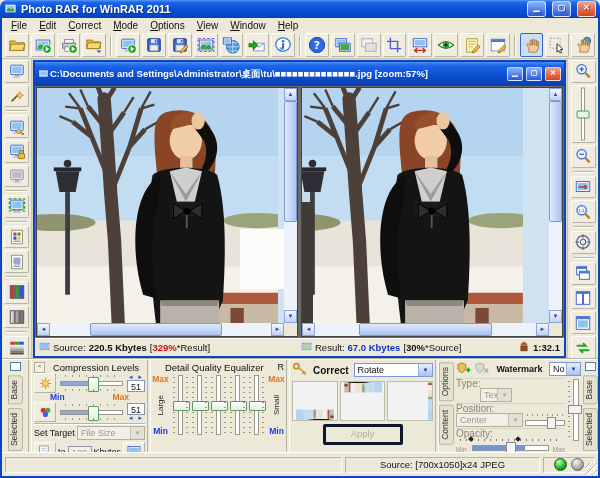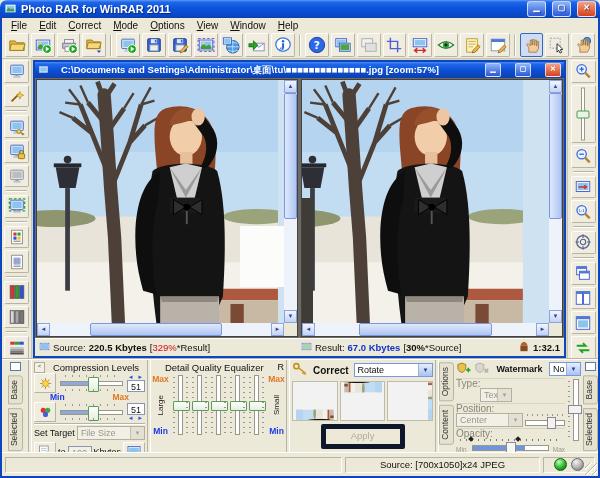--- a/index.html
+++ b/index.html
@@ -21,39 +21,39 @@
   .tb-btn.active{border-color:#316ac5;background:#cfdcf3}
   .tb-btn svg{display:block}
   .tb-sep{width:1px;height:21px;background:#b8b4a4;border-right:1px solid #fff;margin:0 3px}
   .left-strip{position:absolute;top:58px;left:2px;width:29px;bottom:118px;background:#ece9d8;display:flex;flex-direction:column;align-items:center;padding-top:1px;border-right:1px solid #c8c4b4;z-index:3}
   .left-strip .tb-btn,.right-strip .tb-btn{margin:1px 0}
   .left-strip .tb-sep,.right-strip .tb-sep{width:21px;height:1px;background:#b8b4a4;border-right:0;border-bottom:1px solid #fff;margin:2px 0}
   .right-strip{position:absolute;top:58px;right:2px;width:30px;bottom:118px;background:#ece9d8;display:flex;flex-direction:column;align-items:center;padding-top:1px;border-left:1px solid #c8c4b4;z-index:3}
   
   .workspace{position:absolute;top:58px;left:31px;right:32px;bottom:118px;background:#d8d4c4;z-index:2}
   .mdi{position:absolute;inset:2px;border:2px solid #0b46bf;background:#ece9d8;display:flex;flex-direction:column}
-  .mdi-title{height:16px;background:linear-gradient(180deg,#4a8cf2 0%,#1f66ea 15%,#0b4ed2 55%,#0d3fae 100%);color:#fff;font-size:9.5px;font-weight:bold;display:flex;align-items:center;gap:12px;padding:0 3px;white-space:nowrap;overflow:hidden}
+  .mdi-title{height:24px;background:linear-gradient(180deg,#4a8cf2 0%,#1f66ea 15%,#0b4ed2 55%,#0d3fae 100%);color:#fff;font-size:9.5px;font-weight:bold;display:flex;align-items:center;gap:1px;padding:0 3px;white-space:nowrap;overflow:hidden}
   .mcap{width:14px;height:12px;border-radius:2px;border:1px solid rgba(255,255,255,.7);background:linear-gradient(180deg,#8db4f8,#2a58d8);color:#fff;font-size:7px;line-height:10px;text-align:center;margin-left:2px;flex:0 0 auto}
   .mcap.close{background:linear-gradient(180deg,#f4a084,#d4421c)}
   .mdi-body{flex:1;display:flex;gap:3px;background:#6e6b66;padding:1px;min-height:0}
   .pane{flex:1;position:relative;background:#fff;overflow:hidden;border:1px solid #44423e}
   .pane-img{position:absolute;left:0;top:0;right:13px;bottom:13px;overflow:hidden;background:#cfe2f2}
   .pane-img svg{width:100%;height:100%;display:block}
   .patch{position:absolute;right:13px;top:57%;width:17%;height:24%;background:#fcfcfa;z-index:2}
   .door{position:absolute;left:0;top:46%;bottom:13px;width:11px;background:#3f3b36;z-index:2}
   .vscroll{position:absolute;right:0;top:0;bottom:13px;width:13px;background:#eef2fb;display:flex;flex-direction:column;z-index:3}
   .hscroll{position:absolute;left:0;bottom:0;right:13px;height:13px;background:#eef2fb;display:flex;z-index:3}
   .sbb{flex:0 0 13px;background:linear-gradient(180deg,#f2f6ff,#c4d2f2);border:1px solid #8aa4e0;color:#29499a;font-size:6px;line-height:11px;text-align:center;box-sizing:border-box}
   .sbth-v{position:absolute;left:0;width:13px;background:linear-gradient(90deg,#dfe9fc,#aec5f2);border:1px solid #7a96df;box-sizing:border-box;border-radius:2px}
   .sbth-h{position:absolute;top:0;height:13px;background:linear-gradient(180deg,#dfe9fc,#aec5f2);border:1px solid #7a96df;box-sizing:border-box;border-radius:2px}
   .sbtrack{flex:1;position:relative}
   .corner{position:absolute;right:0;bottom:0;width:13px;height:13px;background:#ece9d8;z-index:3}
   .mdi-status{height:17px;background:#ece9d8;border-top:1px solid #fff;display:flex;align-items:center;font-size:9.5px;padding:0 4px;gap:3px;white-space:nowrap}
   .mdi-status .half{flex:1;display:flex;align-items:center;gap:3px;overflow:hidden}
-  .red{color:#cc1111;font-weight:normal}.blue{color:#1133cc;font-weight:bold}.bold{font-weight:bold}
+  .red{color:#cc1111;font-weight:bold}.blue{color:#1133cc;font-weight:bold}.bold{font-weight:bold}
   
   .bottom{position:absolute;left:2px;right:2px;bottom:25px;height:93px;background:#ece9d8;border-top:1px solid #fff;box-shadow:0 -1px 0 #b8b4a4;display:flex;z-index:4;font-size:9px}
   .vsep{width:2px;border-left:1px solid #b8b4a4;border-right:1px solid #fff;flex:0 0 auto}
   .vtabs{flex:0 0 15px;display:flex;flex-direction:column;align-items:center;padding:2px 0;gap:4px}
   .vtabs.wide{flex:0 0 26px}
   .vtab{writing-mode:vertical-rl;transform:rotate(180deg);font-size:8.5px;color:#333;background:#e6e2d0;border:1px solid #b8b4a4;border-radius:3px 0 0 3px;padding:4px 0;line-height:10px;width:13px;text-align:center}
   .chk{width:11px;height:11px;background:#fff;border:1px solid #5a7aa8;box-sizing:border-box}
   .panel{padding:1px 2px;box-sizing:border-box;position:relative}
   .phead{display:flex;align-items:center;gap:2px;height:12px}
   .ptitle{flex:1;text-align:center;font-size:9.5px;white-space:nowrap;overflow:hidden}
@@ -78,21 +78,21 @@
   .dd.dis .ar{background:#e4e1d4;color:#a8a498;border-left-color:#c4c0b0}
   .vsl{position:relative;width:19px;height:60px}
   .vsl::before,.vsl::after{content:"";position:absolute;top:2px;bottom:2px;width:2px;background:repeating-linear-gradient(180deg,#9a978c 0 1px,transparent 1px 5px)}
   .vsl::before{left:2px}.vsl::after{right:2px}
   .vsl .tr{position:absolute;top:0;bottom:0;left:7px;width:5px;background:#fff;border:1px solid #9a978c;box-sizing:border-box}
   .vsl .th{position:absolute;top:26px;left:2px;width:15px;height:8px;background:linear-gradient(180deg,#fdfdfb,#e4efe0);border:1px solid #5e9a5e;border-radius:1px}
   .eq-col{display:flex;flex-direction:column;justify-content:space-between;align-items:center;width:15px;padding:1px 0;box-sizing:border-box}
   .rot{writing-mode:vertical-rl;transform:rotate(180deg);font-size:8px;color:#222}
   .thumb{width:44px;height:38px;overflow:hidden;border:1px solid #c0bcac;background:#f2f2f2;display:flex;align-items:center;justify-content:center}
   .thumb svg{width:44px;height:38px;flex:0 0 auto}
-  .btnd{width:74px;height:15px;border:5px solid #0f172a;background:#ece9d8;color:#b2ac9a;font-size:9.5px;line-height:14px;text-align:center;border-radius:2px;margin:3px auto 0}
+  .btnd{width:74px;height:15px;border:3px solid #0f172a;background:#ece9d8;color:#b2ac9a;font-size:9.5px;line-height:14px;text-align:center;border-radius:2px;margin:3px auto 0}
   .grp{color:#8a8678;font-size:10px;height:9px;line-height:9px;border-top:1px solid #d8d4c4;margin-top:1px}
   .minis{position:relative;width:40px;height:12px}
   .minis .tk{position:absolute;left:2px;right:2px;top:0;height:2px;background:repeating-linear-gradient(90deg,#9a978c 0 1px,transparent 1px 5px)}
   .minis .tr{position:absolute;left:0;right:0;top:6px;height:4px;background:#fff;border:1px solid #9a978c}
   .minis .th{position:absolute;left:55%;top:3px;width:7px;height:10px;background:#f4f2ea;border:1px solid #8a86a0}
   .wmvsl{position:relative;width:14px;height:62px;margin-top:2px}
   .wmvsl::before{content:"";position:absolute;top:2px;bottom:2px;left:1px;width:2px;background:repeating-linear-gradient(180deg,#9a978c 0 1px,transparent 1px 5px)}
   .wmvsl .tr{position:absolute;top:0;bottom:0;left:6px;width:4px;background:#fff;border:1px solid #9a978c}
   .wmvsl .th{position:absolute;top:26px;left:1px;width:12px;height:7px;background:#f4f2ea;border:1px solid #8a86a0}
   .opsl{position:relative;flex:1;height:16px}

